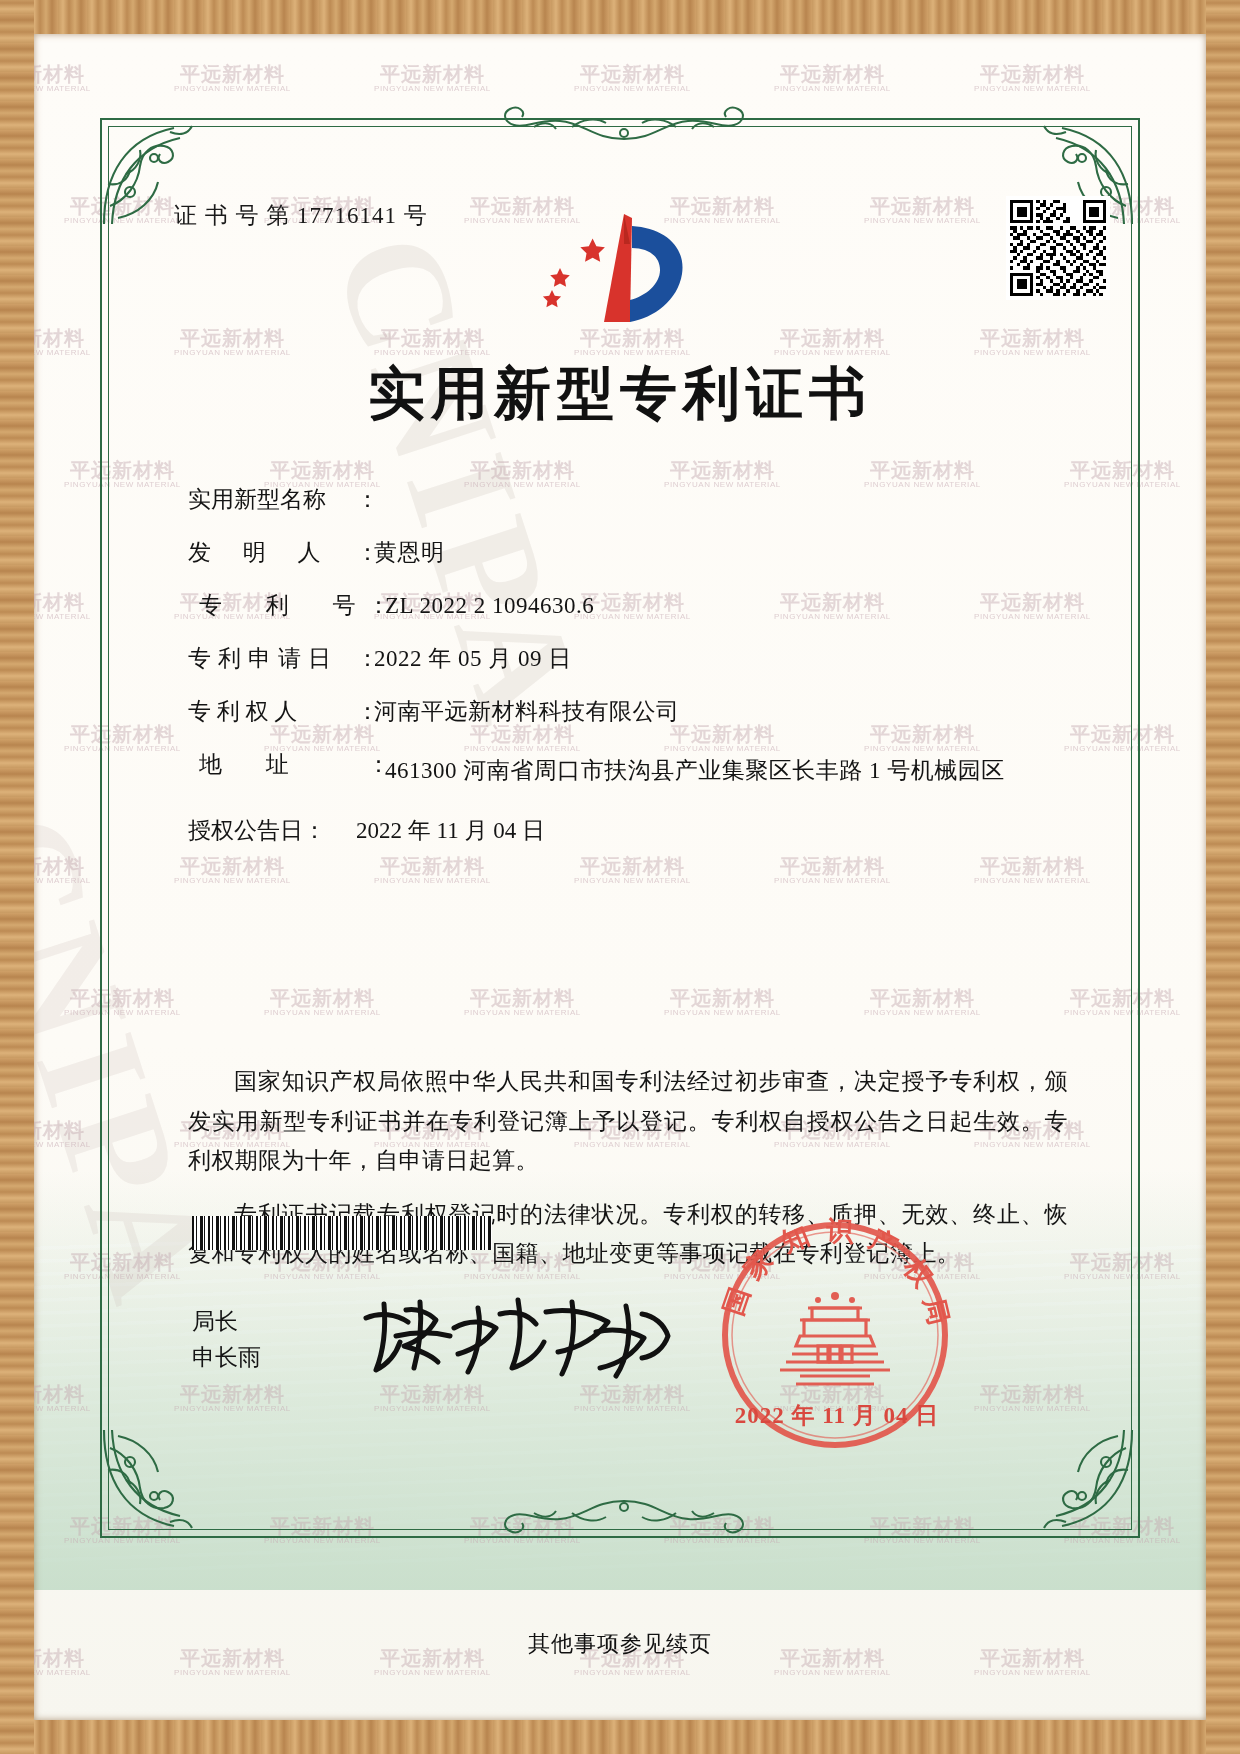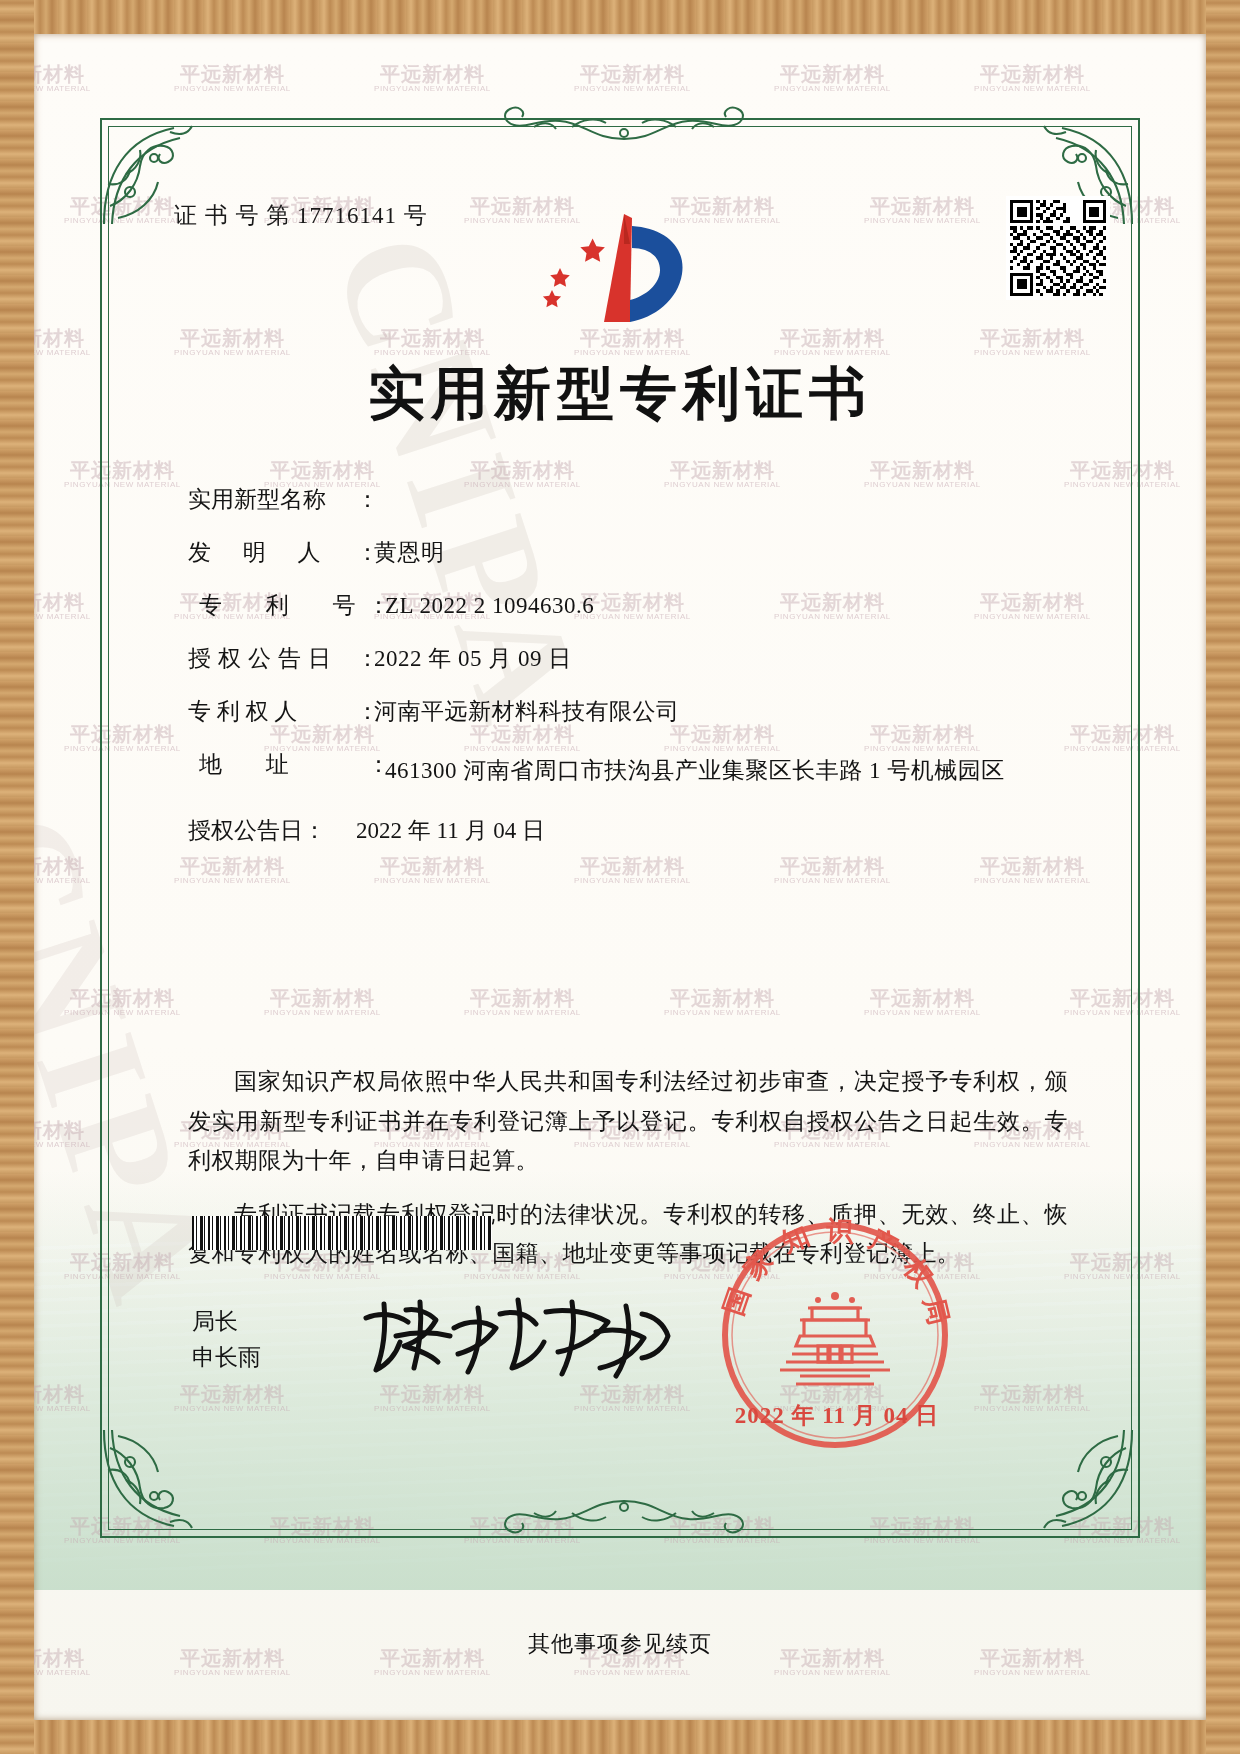--- a/index.html
+++ b/index.html
@@ -993,21 +993,21 @@
             <div class="field-label sp1">发 明 人</div>
             <div style="width: 18px; flex: 0 0 18px;">：</div>
             <div class="field-value">黄恩明</div>
           </div>
           <div class="field-row">
             <div class="field-label sp2">专 利 号</div>
             <div style="width: 18px; flex: 0 0 18px;">：</div>
             <div class="field-value">ZL 2022 2 1094630.6</div>
           </div>
           <div class="field-row">
-            <div class="field-label sp3">授权公告日</div>
+            <div class="field-label sp3">专利申请日</div>
             <div style="width: 18px; flex: 0 0 18px;">：</div>
             <div class="field-value">2022 年 05 月 09 日</div>
           </div>
           <div class="field-row">
             <div class="field-label">专 利 权 人</div>
             <div style="width: 18px; flex: 0 0 18px;">：</div>
             <div class="field-value">河南平远新材料科技有限公司</div>
           </div>
           <div class="field-row">
             <div class="field-label sp2">地 址</div>

